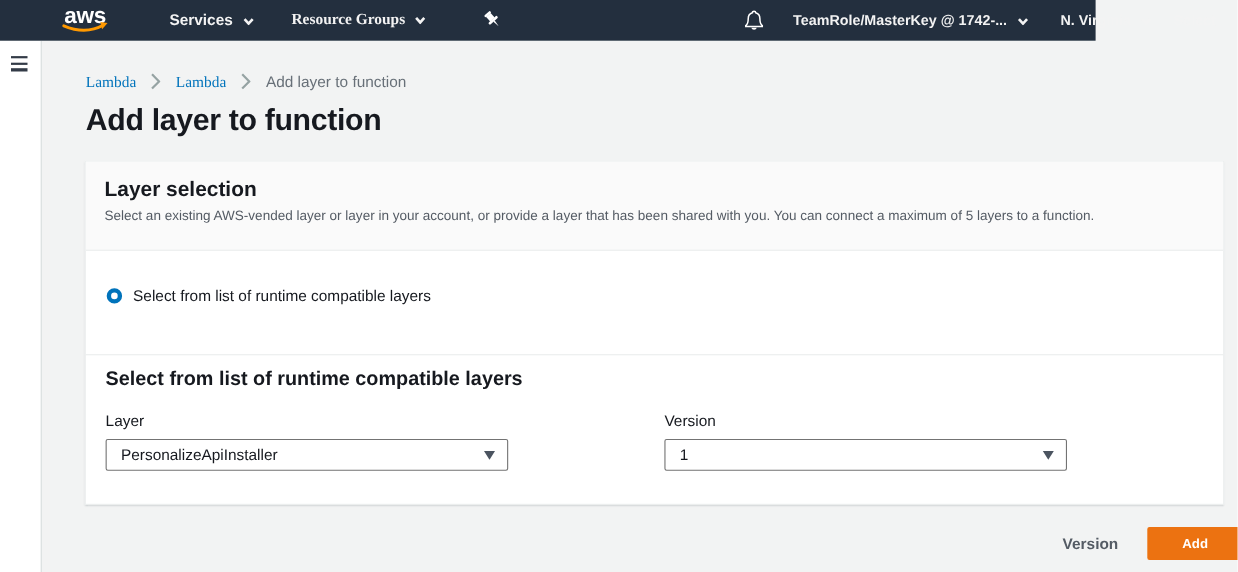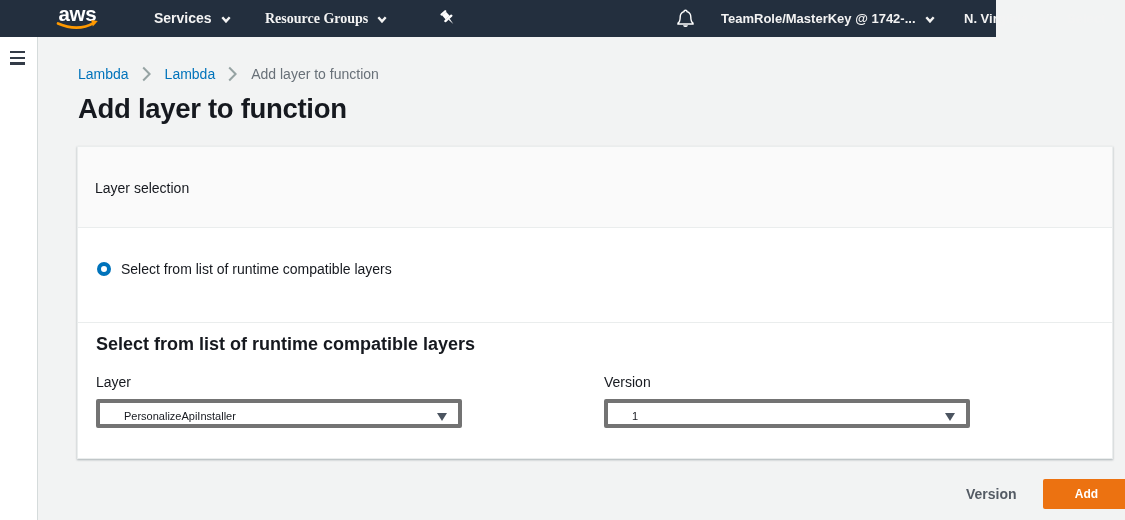--- a/index.html
+++ b/index.html
@@ -12,41 +12,41 @@
 .logo { position:absolute; left:56px; top:4px; }
 .caret { display:inline-block; margin-left:9px; }
 
 
 .side { position:absolute; left:0; top:37px; width:38px; height:483px; background:#fff; border-right:1px solid #d5dbdb; }
 .burger { position:absolute; left:10px; top:14px; width:15px; height:14px; }
 .burger div { height:2.4px; background:#333b47; margin-bottom:3.3px; }
 
 
 .crumbs { position:absolute; left:78px; top:66px; font-size:14px; color:#687078; }
-.crumbs a { color:#0073bb; text-decoration:none; }
+.crumbs a { color:#0073bb; text-decoration:none;font-family:Liberation Serif, serif; }
 .crumbs .sepsvg { margin:0 14px 0 13px; vertical-align:-3px; }
 h1 { position:absolute; left:78px; top:93px; font-size:27.5px; font-weight:700; letter-spacing:-0.3px; color:#16191f; }
 
 
 .card { position:absolute; left:77px; top:146px; width:1036px; height:313px; background:#fff; border:1px solid #eaeded; box-shadow:0 1px 2px 0 rgba(0,28,36,0.3); }
 .card-h { background:#fafafa; border-bottom:1px solid #eaeded; height:81px; padding:12px 19px 0 17px; }
-.card-h h2 { font-size:14px; font-weight:normal; color:#16191f; margin-top:21px; }
+.card-h h2 { font-size:19px; font-weight:bold; color:#16191f; margin-top:3px; }
 .card-h p { font-size:12.3px; color:#545b64; margin-top:5px; }
 
 .radios { position:absolute; left:97px; top:257px; }
 .radio-row { display:flex; align-items:center; height:23.5px; font-size:14px; color:#16191f; }
 .rb { width:14px; height:14px; border-radius:50%; margin-right:10px; flex:none; }
 .rb.on { border:4.5px solid #0073bb; background:#fff; }
 .rb.off { border:1.5px solid #879596; background:#fff; }
 
 .divider { position:absolute; left:78px; top:322px; width:1034px; border-top:1px solid #eaeded; }
 
 .sect { position:absolute; left:96px; top:334px; font-size:18px; font-weight:bold; color:#16191f; }
 .lbl { position:absolute; top:374px; font-size:14px; color:#16191f; }
-.sel { position:absolute; top:399px; width:366px; height:29px; background:#fff; border:4px solid #737373; border-radius:2px; font-size:11px; color:#16191f; line-height:27px; padding-left:24px; }
+.sel { position:absolute; top:399px; width:366px; height:29px; background:#fff; border:1px solid #737373; border-radius:2px; font-size:14px; color:#16191f; line-height:27px; padding-left:13px; }
 .sel .tri { position:absolute; right:11.5px; top:9.5px; width:0; height:0; border-left:5.5px solid transparent; border-right:5.5px solid transparent; border-top:8px solid #4b5460; }
 
 
 .cancel { position:absolute; left:966px; top:486px; font-size:14px; font-weight:bold; color:#545b64; }
 .add-btn { position:absolute; left:1043px; top:479px; width:87px; height:30px; background:#ec7211; border-radius:2px; color:#fff; font-size:12px; font-weight:bold; text-align:center; line-height:30px; }
 </style>
 </head>
 <body>
 
 <div class="nav">
@@ -93,20 +93,21 @@
 <div class="crumbs"><a>Lambda</a><svg class="sepsvg" width="9" height="16" viewBox="0 0 9 16">
       <path d="M1.2 1.5 L7.6 8 L1.2 14.5" fill="none" stroke="#96a3a3" stroke-width="2"></path>
     </svg><a>Lambda</a><svg class="sepsvg" width="9" height="16" viewBox="0 0 9 16">
       <path d="M1.2 1.5 L7.6 8 L1.2 14.5" fill="none" stroke="#96a3a3" stroke-width="2"></path>
     </svg>Add layer to function</div>
 <h1>Add layer to function</h1>
 
 <div class="card">
   <div class="card-h">
     <h2>Layer selection</h2>
+    <p>Select an existing AWS-vended layer or layer in your account, or provide a layer that has been shared with you. You can connect a maximum of 5 layers to a function.</p>
   </div>
 </div>
 
 <div class="radios">
   <div class="radio-row"><span class="rb on"></span>Select from list of runtime compatible layers</div>
 </div>
 
 <div class="divider"></div>
 <div class="sect">Select from list of runtime compatible layers</div>
 

